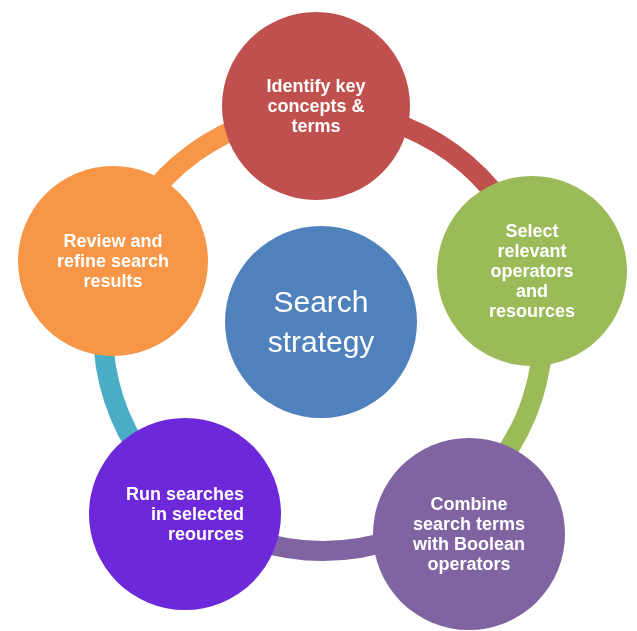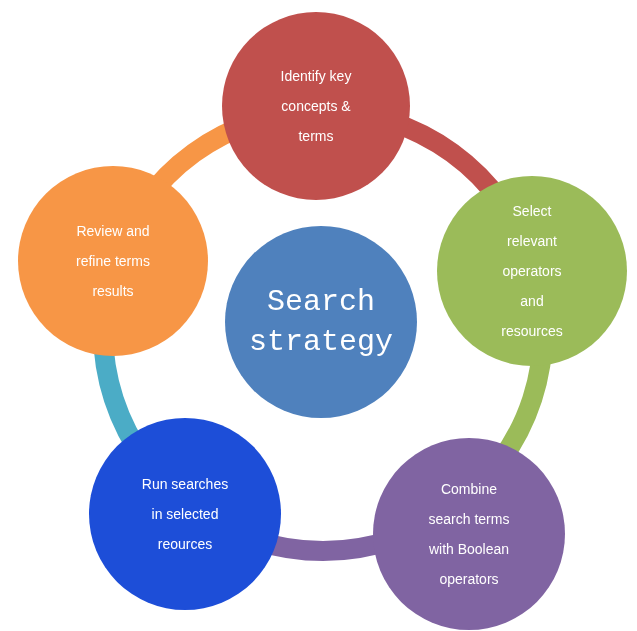--- a/index.html
+++ b/index.html
@@ -33,36 +33,36 @@
     display: flex;
     align-items: center;
     justify-content: center;
     text-align: center;
   }
   .node .label {
     color: #ffffff;
     white-space: pre-line;
   }
   .node.outer .label {
-    font-size: 14px;
-    line-height: 30px;
-    font-weight: normal;
+    font-size: 18px;
+    line-height: 20px;
+    font-weight: bold;
   }
   .node.center .label {
     font-size: 30px;
     line-height: 40px;
     font-weight: normal;
   }
   
   .pos-top          { left: 222px; top: 12px;  width: 188px; height: 188px; }
   .pos-right        { left: 437px; top: 176px; width: 190px; height: 190px; }
   .pos-bottom-right { left: 373px; top: 438px; width: 192px; height: 192px; }
   .pos-bottom-left  { left: 89px;  top: 418px; width: 192px; height: 192px; }
   .pos-left         { left: 18px;  top: 166px; width: 190px; height: 190px; }
-  .pos-center       { left: 225px; top: 226px; width: 192px; height: 192px; font-family: Liberation Mono, monospace; }
+  .pos-center       { left: 225px; top: 226px; width: 192px; height: 192px; }
 </style>
 </head>
 <body>
 
 <div class="canvas">
 
   <svg class="ring" viewBox="0 0 637 631" xmlns="http://www.w3.org/2000/svg" aria-hidden="true">
     <path d="M 323 111 A 220 220 0 0 1 532.2 263" style="stroke: rgb(192, 80, 77);"></path>
     <path d="M 532.2 263 A 220 220 0 0 1 452.3 509" style="stroke: rgb(155, 187, 89);"></path>
     <path d="M 452.3 509 A 220 220 0 0 1 193.7 509" style="stroke: rgb(128, 100, 162);"></path>
@@ -84,29 +84,29 @@
 resources</span>
   </div>
 
   <div class="node outer pos-bottom-right" style="background-color: rgb(128, 100, 162);">
     <span class="label">Combine
 search terms
 with Boolean
 operators</span>
   </div>
 
-  <div class="node outer pos-bottom-left" style="background-color: #1d4ed8;">
+  <div class="node outer pos-bottom-left" style="background-color: #6d28d9; text-align: right;">
     <span class="label">Run searches
 in selected
 reources</span>
   </div>
 
   <div class="node outer pos-left" style="background-color: rgb(247, 150, 70);">
     <span class="label">Review and
-refine terms
+refine search
 results</span>
   </div>
 
   <div class="node center pos-center" style="background-color: rgb(79, 129, 189);">
     <span class="label">Search
 strategy</span>
   </div>
 
 </div>
 

